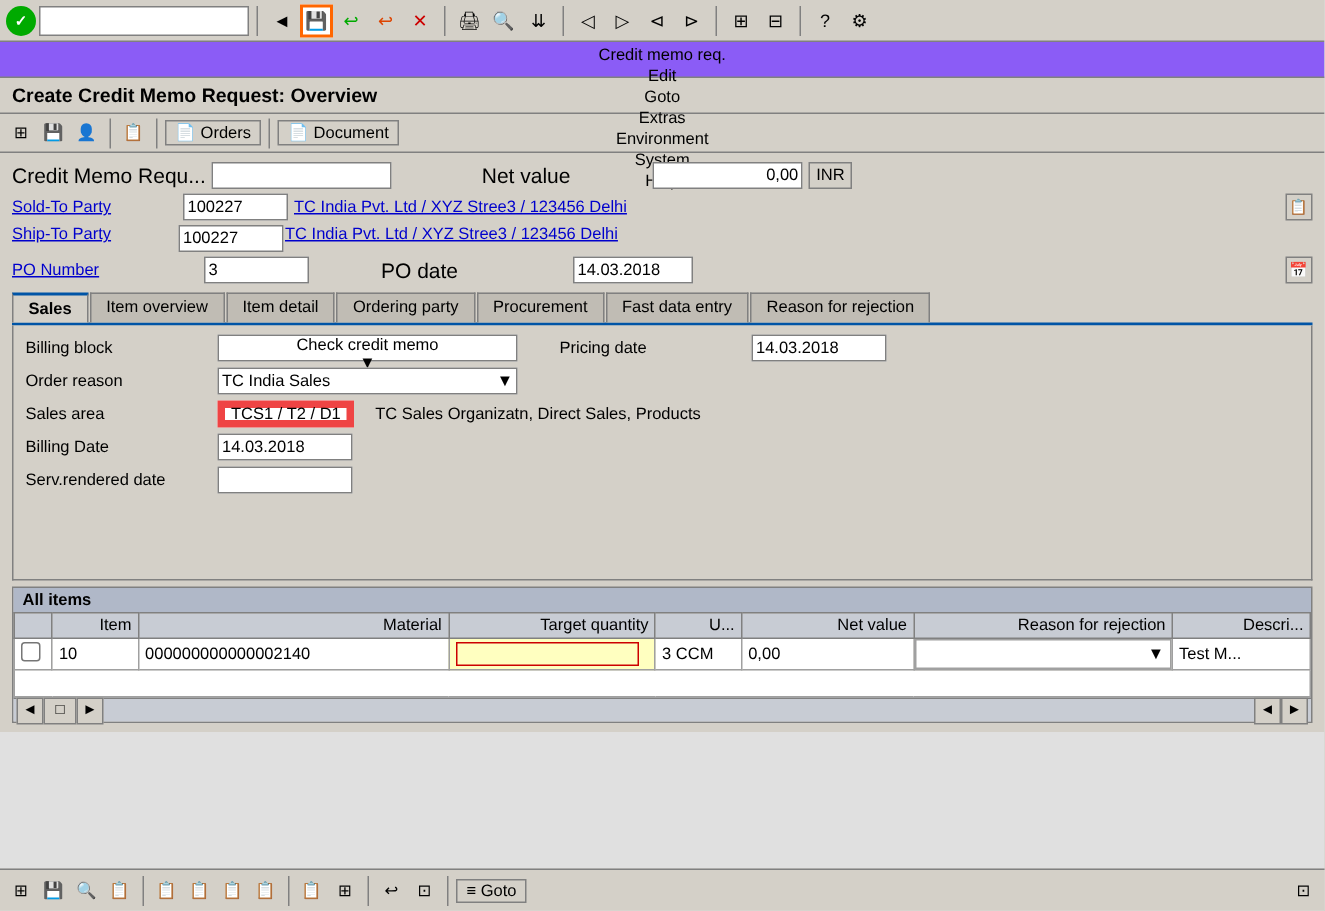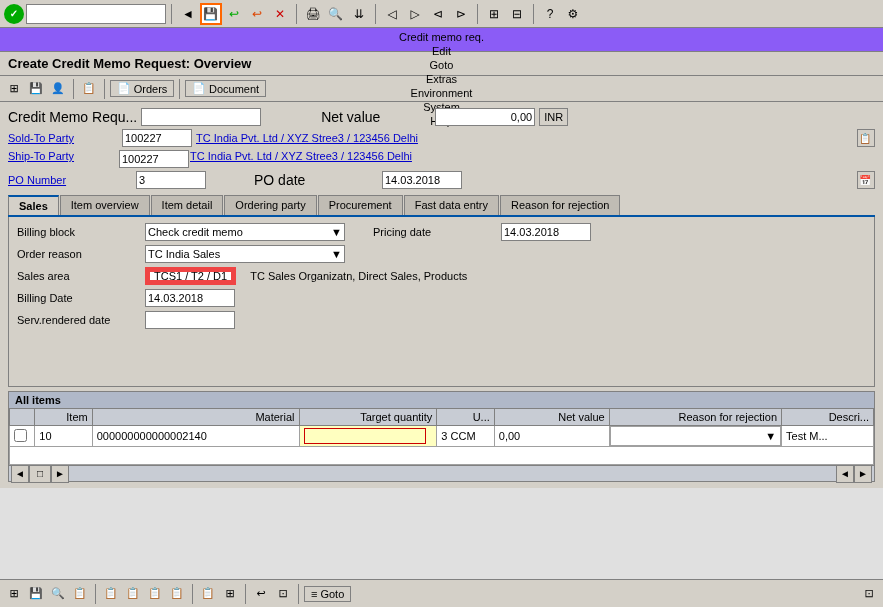--- a/index.html
+++ b/index.html
@@ -397,21 +397,21 @@
       <div class="tab">Procurement</div>
       <div class="tab">Fast data entry</div>
       <div class="tab">Reason for rejection</div>
     </div>
 
     <div class="tab-content">
       <div class="sales-form">
 
         <div class="sales-row">
           <span class="sales-label">Billing block</span>
-          <div class="dropdown-input" style="width:200px;">
+          <div class="dropdown-input" style="width:200px;flex-direction:column;">
             <span>Check credit memo</span>
             <span>▼</span>
           </div>
           <span class="sales-label" style="margin-left:20px;">Pricing date</span>
           <input class="sales-input" style="width: 90px;" type="text" value="14.03.2018">
         </div>
 
         <div class="sales-row">
           <span class="sales-label">Order reason</span>
           <div class="dropdown-input" style="width:200px;">

